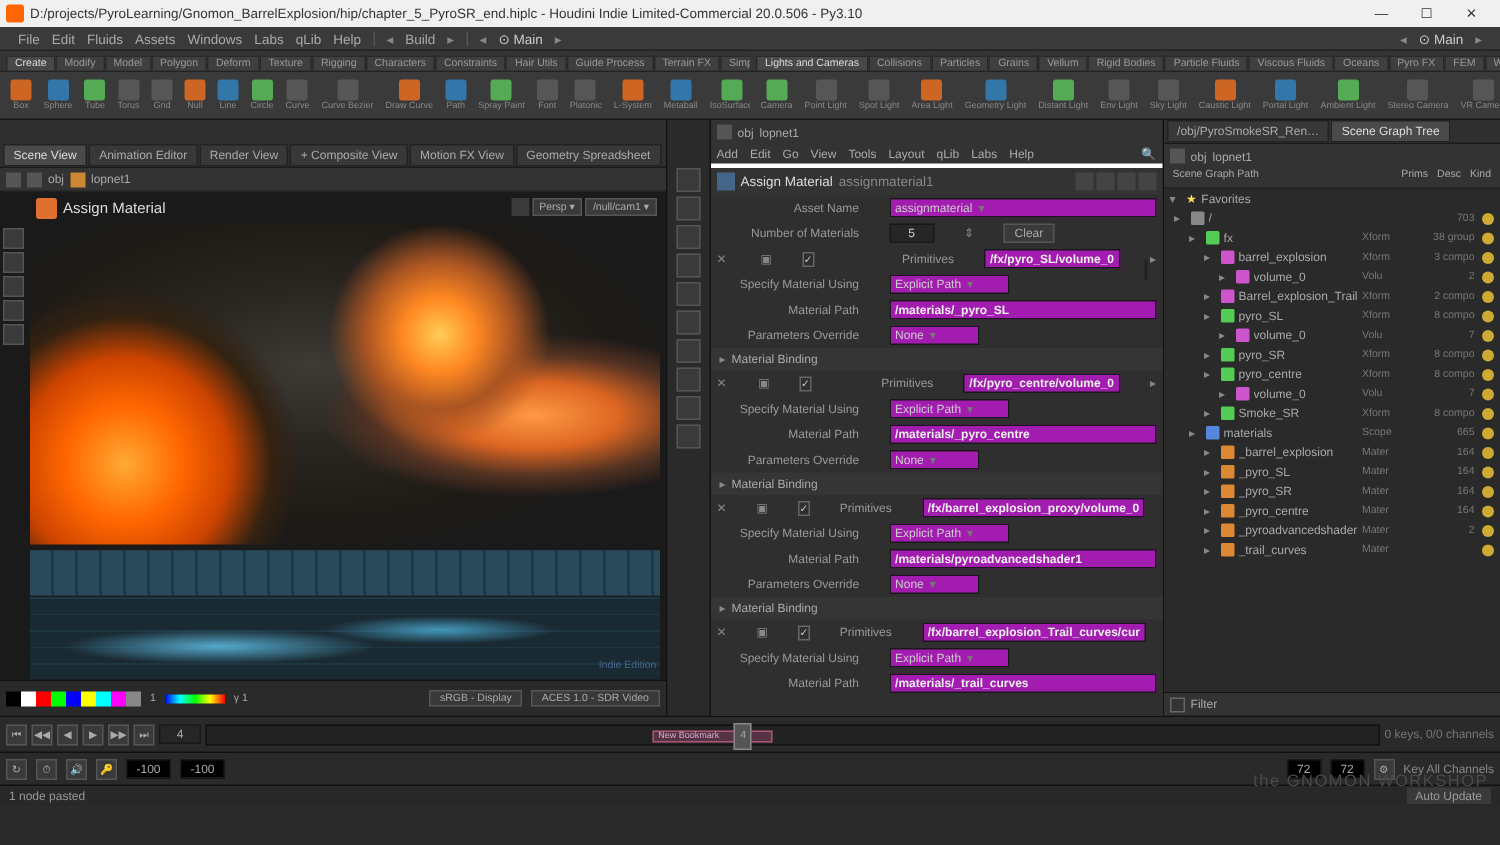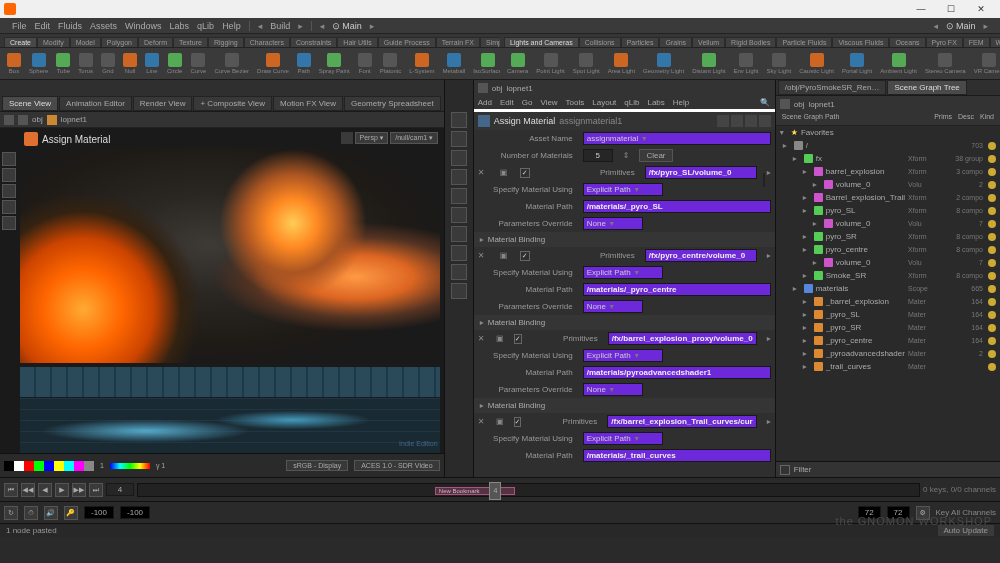--- a/index.html
+++ b/index.html
@@ -52,23 +52,23 @@
 .mid-gutter div { width: 16px; height: 16px; background: #3a3a3a; border: 1px solid #555; cursor: pointer; }
 .center-pane { width: 302px; display: flex; flex-direction: column; border-right: 1px solid #111; }
 .cp-path { height: 16px; background: #333; display: flex; align-items: center; padding: 0 4px; gap: 4px; font-size: 8px; }
 .cp-menus { height: 16px; background: #333; display: flex; align-items: center; padding: 0 4px; gap: 8px; font-size: 8px; border-bottom: 3px solid #ffffff; }
 .cp-title { height: 18px; background: #333; display: flex; align-items: center; padding: 0 4px; gap: 4px; font-size: 9px; }
 .cp-title .cico { width: 12px; height: 12px; background: #446688; }
 .cp-title .cname { color: #ddd; }
 .cp-title .cnode { color: #888; }
 .cp-title .ctools { margin-left: auto; display: flex; gap: 2px; }
 .cp-title .ctools div { width: 12px; height: 12px; background: #444; }
-.cp-row { display: flex; align-items: center; padding: 2px 4px; gap: 10px; min-height: 16px; }
+.cp-row { display: flex; align-items: center; padding: 2px 4px; gap: 20px; min-height: 16px; }
 .cp-row .lbl { width: 95px; text-align: right; color: #999; font-size: 8px; }
-.cp-row .val { flex: 1; background: #6d28d9; border: 1px solid #181818; padding: 1px 3px; color: #ccc; font-size: 8px; min-height: 12px; }
+.cp-row .val { flex: 1; background: #a21caf; border: 1px solid #181818; padding: 1px 3px; color: #ccc; font-size: 8px; min-height: 12px; }
 .cp-row .num { width: 30px; background: #262626; border: 1px solid #181818; padding: 1px 3px; color: #ccc; text-align: center; }
 .cp-row .btn { padding: 1px 6px; background: #3a3a3a; border: 1px solid #555; cursor: pointer; }
 .cp-row .dd { display: flex; align-items: center; }
 .cp-row .dd::after { content: "▾"; margin-left: 4px; color: #777; }
 .cp-row .chk { width: 10px; height: 10px; border: 1px solid #666; display: flex; align-items: center; justify-content: center; }
 .cp-row .chk.on::after { content: "✓"; color: #ccc; font-size: 7px; }
 .cp-row .arrow-r { color: #888; cursor: pointer; }
 .cp-section { display: flex; align-items: center; padding: 3px 6px; background: #353535; cursor: pointer; }
 .cp-section::before { content: "▸"; margin-right: 4px; color: #888; }
 .cp-body { flex: 1; overflow-y: auto; background: #2f2f2f; }
@@ -110,20 +110,21 @@
 .statusbar { height: 14px; background: #282828; display: flex; align-items: center; padding: 0 6px; font-size: 8px; color: #999; border-top: 1px solid #111; }
 .statusbar .spacer { flex: 1; }
 .statusbar .upd { padding: 1px 6px; background: #3a3a3a; }
 .watermark-wk { position: absolute; right: 8px; bottom: 36px; font-size: 11px; color: #4a4a4a; z-index: 5; letter-spacing: 1px; }
 </style>
 </head>
 <body>
 
 <div class="titlebar">
   <div class="hicon"></div>
+  <span>D:/projects/PyroLearning/Gnomon_BarrelExplosion/hip/chapter_5_PyroSR_end.hiplc - Houdini Indie Limited-Commercial 20.0.506 - Py3.10</span>
   <div class="spacer"></div>
   <div class="winbtn">—</div>
   <div class="winbtn">☐</div>
   <div class="winbtn">✕</div>
 </div>
 
 <div class="menubar">
   <span>File</span>
   <span>Edit</span>
   <span>Fluids</span>

